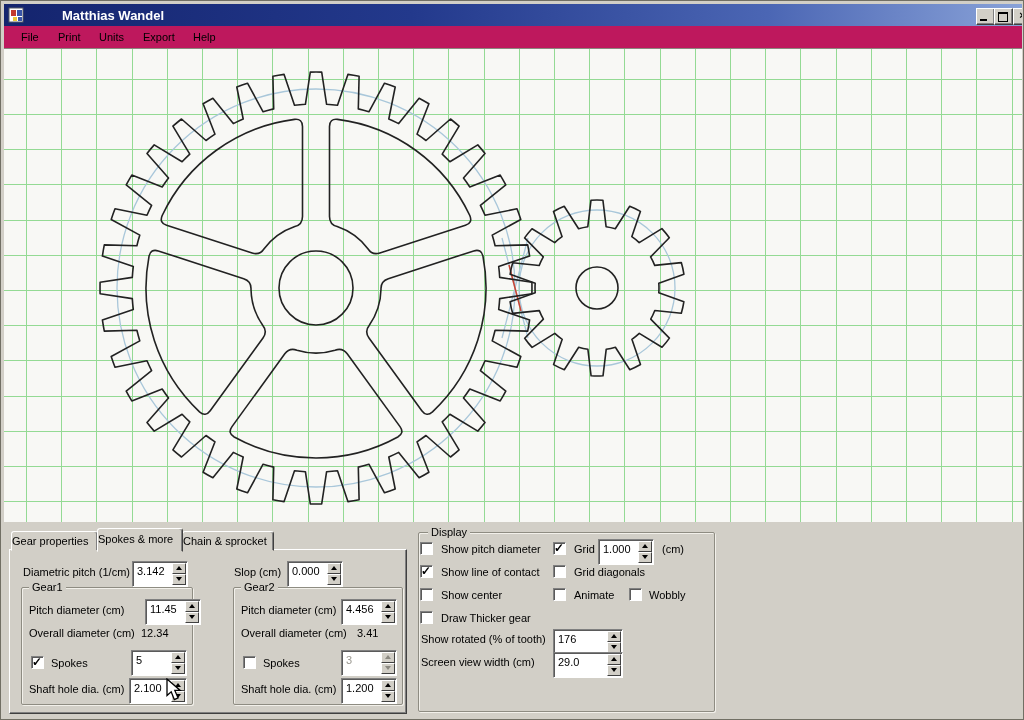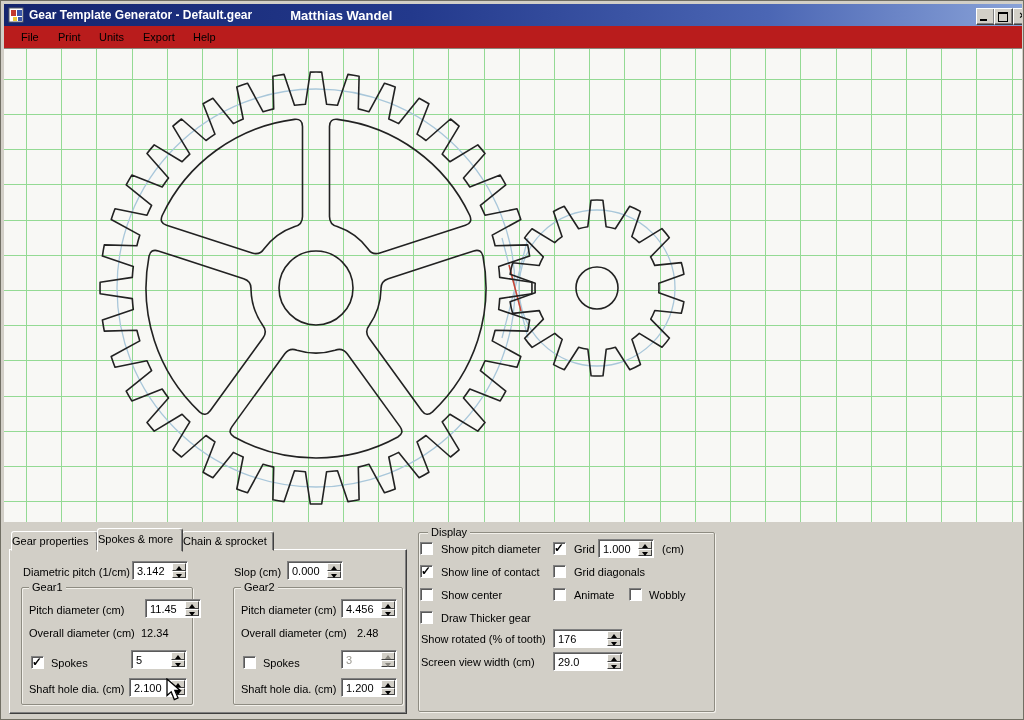--- a/index.html
+++ b/index.html
@@ -17,21 +17,21 @@
   .title-text{font-weight:bold;font-size:12px;margin-left:5px;white-space:pre}
   .owner-text{font-weight:bold;font-size:13px;margin-left:38px;white-space:pre}
   .winbtn{
     position:absolute;top:4px;width:17px;height:15px;background:#d2cfc7;
     border:1px solid;border-color:#ffffff #404040 #404040 #ffffff;
     box-shadow:inset -1px -1px 0 #808080;
   }
   .glyph-min{position:absolute;left:3px;bottom:3px;width:7px;height:2px;background:#000}
   .glyph-max{position:absolute;left:3px;top:3px;width:8px;height:7px;border:1px solid #000;border-top-width:2px}
   .glyph-close{position:absolute;left:0;top:0;width:100%;text-align:center;font-weight:bold;font-size:11px;line-height:13px;color:#000}
-  .menubar{position:absolute;left:3px;top:25px;width:1018px;height:40px;background:#b91c1c}
+  .menubar{position:absolute;left:3px;top:25px;width:1018px;height:40px;background:#be185d}
   .menu-item{position:absolute;top:4px;padding:1px 3px;cursor:default}
   .canvas-wrap{
     position:absolute;left:3px;top:47px;width:1018px;height:473px;
     background:#f8f8f5;border-top:1px solid #8a887d;
   }
   .tab{
     position:absolute;background:#d2cfc7;text-align:left;
     border:1px solid;border-color:#ffffff #404040 transparent #ffffff;
     border-radius:3px 3px 0 0;box-shadow:inset -1px 0 0 #808080;
     line-height:18px;z-index:3;cursor:default;
@@ -43,21 +43,21 @@
     box-shadow:inset -1px -1px 0 #808080;
   }
   .groupbox{
     position:absolute;border:1px solid #8e8c82;border-radius:2px;
     box-shadow:1px 1px 0 #f2f0ea, inset 1px 1px 0 #f2f0ea;z-index:4;
   }
   .legend{position:absolute;z-index:6;background:#d2cfc7;padding:0 3px;white-space:nowrap}
   .lbl{position:absolute;z-index:6;white-space:nowrap}
   .val{position:absolute;z-index:6;white-space:nowrap}
   .spinner{
-    position:absolute;height:19px;background:#fff;z-index:6;box-sizing:border-box;
+    position:absolute;height:26px;background:#fff;z-index:6;box-sizing:border-box;
     border:1px solid;border-color:#808080 #ffffff #ffffff #808080;
     box-shadow:inset 1px 1px 0 #5a5a5a;
   }
   .spin-value{position:absolute;left:4px;top:1px;right:16px;line-height:16px;overflow:hidden}
   .spinner.disabled .spin-value{color:#9a9890}
   .spin-btns{position:absolute;right:1px;top:1px;bottom:1px;width:14px;display:flex;flex-direction:column}
   .spin-up,.spin-down{
     flex:1;position:relative;background:#d2cfc7;
     border:1px solid;border-color:#ffffff #404040 #404040 #ffffff;
   }
@@ -77,21 +77,20 @@
 <body>
 
 <div class="titlebar">
   <svg class="app-icon" width="16" height="16" viewBox="0 0 16 16">
     <rect x="1" y="1" width="14" height="14" fill="#ffffff" stroke="#555a66"></rect>
     <rect x="3" y="3" width="5" height="6" fill="#c23a2e"></rect>
     <rect x="9" y="3" width="5" height="6" fill="#3a55a8"></rect>
     <rect x="5" y="10" width="4" height="4" fill="#e8c83a"></rect>
     <rect x="10" y="10" width="4" height="4" fill="#3a55a8"></rect>
   </svg>
-  <span class="title-text">Gear Template Generator - Default.gear</span>
   <span class="owner-text">Matthias Wandel</span>
   <span class="winbtn" style="left:972px">
     <span class="glyph-min"></span>
   </span>
   <span class="winbtn" style="left:990px">
     <span class="glyph-max"></span>
   </span>
   <span class="winbtn" style="left:1009px">
     <span class="glyph-close">×</span>
   </span>
@@ -228,21 +227,21 @@
 <span class="legend" style="left:240px;top:580px">Gear2</span>
 <span class="lbl" style="left:240px;top:603px">Pitch diameter (cm)</span>
 <div class="spinner" style="left:340px;top:598px;width:56px">
   <span class="spin-value">4.456</span>
   <span class="spin-btns">
       <span class="spin-up"></span>
       <span class="spin-down"></span>
     </span>
 </div>
 <span class="lbl" style="left:240px;top:626px">Overall diameter (cm)</span>
-<span class="val" style="left:356px;top:626px">2.48</span>
+<span class="val" style="left:356px;top:626px">3.41</span>
 <span class="checkbox" style="left:242px;top:655px"></span>
 <span class="lbl" style="left:262px;top:656px">Spokes</span>
 <div class="spinner disabled" style="left:340px;top:649px;width:56px">
   <span class="spin-value">3</span>
   <span class="spin-btns">
       <span class="spin-up"></span>
       <span class="spin-down"></span>
     </span>
 </div>
 <span class="lbl" style="left:240px;top:682px">Shaft hole dia. (cm)</span>

